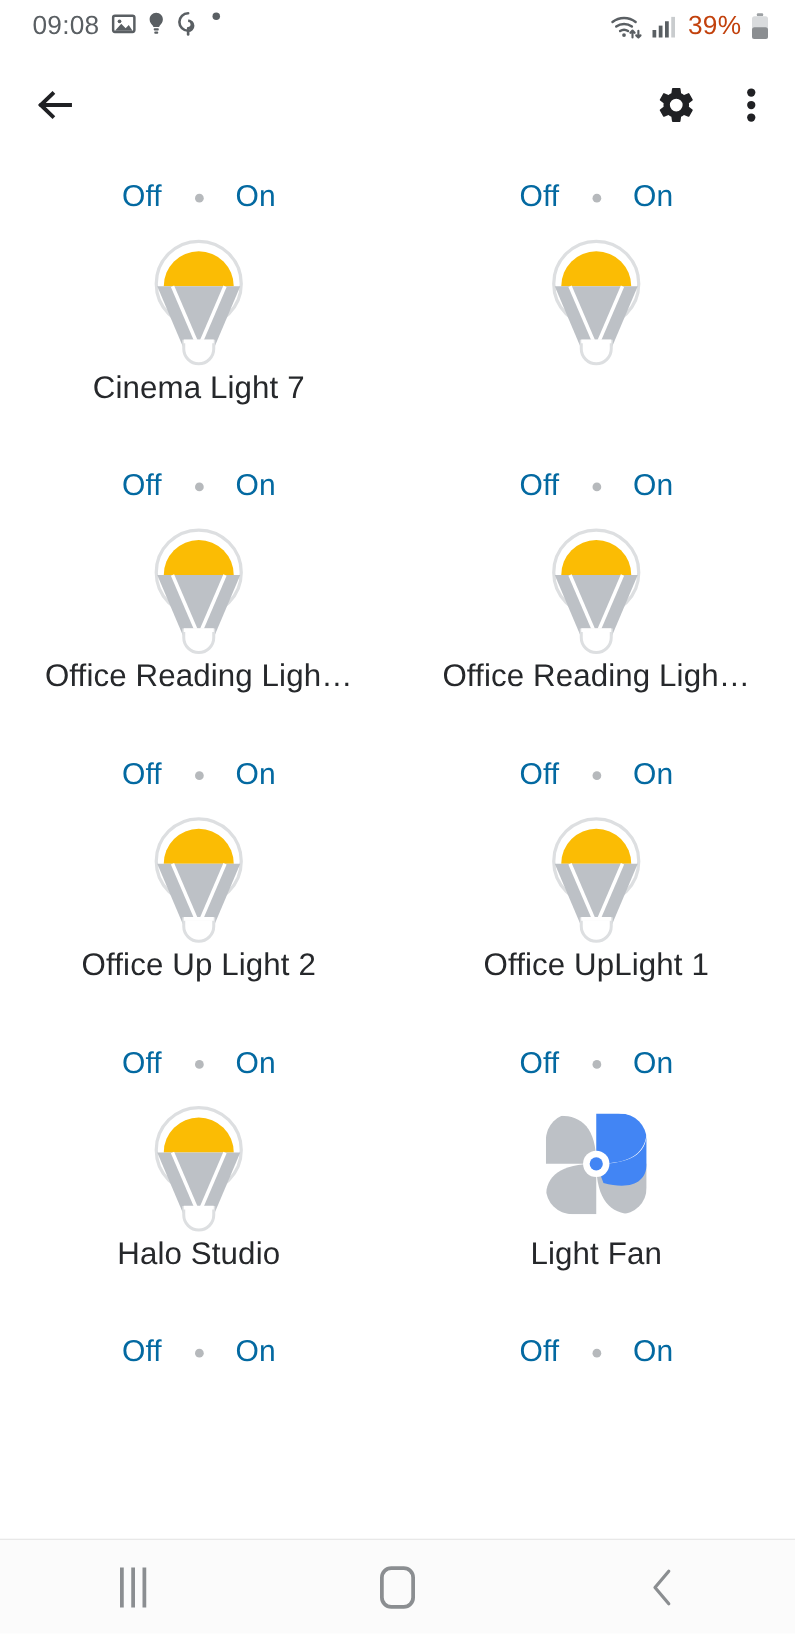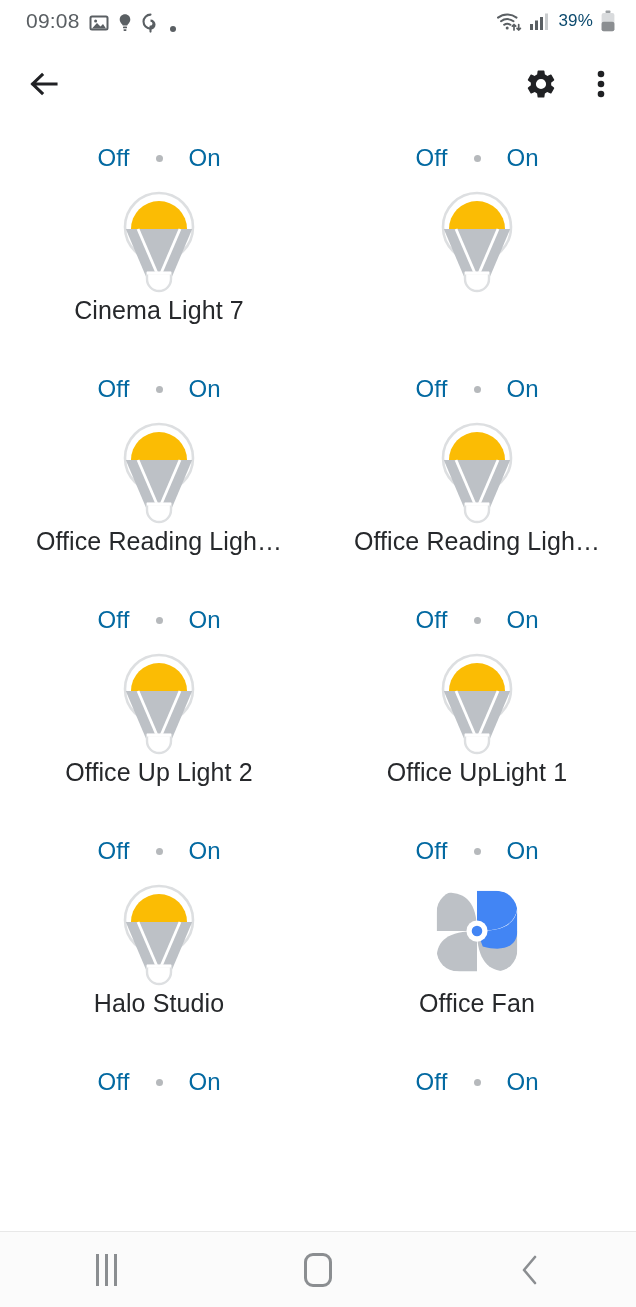--- a/index.html
+++ b/index.html
@@ -16,31 +16,31 @@
   .statusbar {
     position: absolute;
     top: 0; left: 0;
     width: 636px; height: 42px;
     display: flex;
     align-items: center;
     justify-content: space-between;
     padding: 0 20px 0 26px;
     background: #ffffff;
   }
-  .sb-left { display: flex; align-items: flex-end; gap: 9px; }
+  .sb-left { display: flex; align-items: flex-start; gap: 9px; }
   .sb-right { display: flex; align-items: center; gap: 7px; }
   .sb-clock {
     font-size: 21px;
     color: #5a5f63;
     letter-spacing: 0.2px;
     font-family: "Liberation Sans", sans-serif;
   }
   .sb-batt-pct {
-    font-size: 17px;
-    color: #0c4a6e;
+    font-size: 21px;
+    color: #c2410c;
     letter-spacing: 0.2px;
   }
   .sb-ico { display: block; }
 
   
   .appbar {
     position: absolute;
     top: 46px; left: 0;
     width: 636px; height: 76px;
     display: flex;
@@ -434,21 +434,21 @@
             <path d="M50 48 C50 18 38 8 20 8 C8 8 8 22 8 34 L8 48 Z" fill="#bdc1c6"></path>
             <path d="M50 48 C20 48 8 58 8 76 C8 88 22 90 34 90 L50 90 Z" fill="#bdc1c6"></path>
             <path d="M50 48 C50 78 62 90 80 90 C92 90 92 76 92 64 L92 48 Z" fill="#bdc1c6"></path>
             <path d="M50 48 C80 48 92 38 92 20 C92 8 78 6 66 6 L50 6 Z" fill="#4285f4"></path>
             <path d="M50 48 C78 48 92 40 92 22 L92 48 C92 64 78 70 56 64 Z" fill="#4285f4"></path>
             <circle cx="50" cy="48" r="11" fill="#ffffff"></circle>
             <circle cx="50" cy="48" r="5.5" fill="#4285f4"></circle>
           </g>
         </svg>
       </div>
-      <div class="dev-label">Office Fan</div>
+      <div class="dev-label">Light Fan</div>
     </div>
   </div>
 
 <div class="trailing" id="trailing-row">
     <div>
       <div class="toggle-row">
         <span class="toggle-off">Off</span>
         <span class="toggle-dot"></span>
         <span class="toggle-on">On</span>
       </div>

